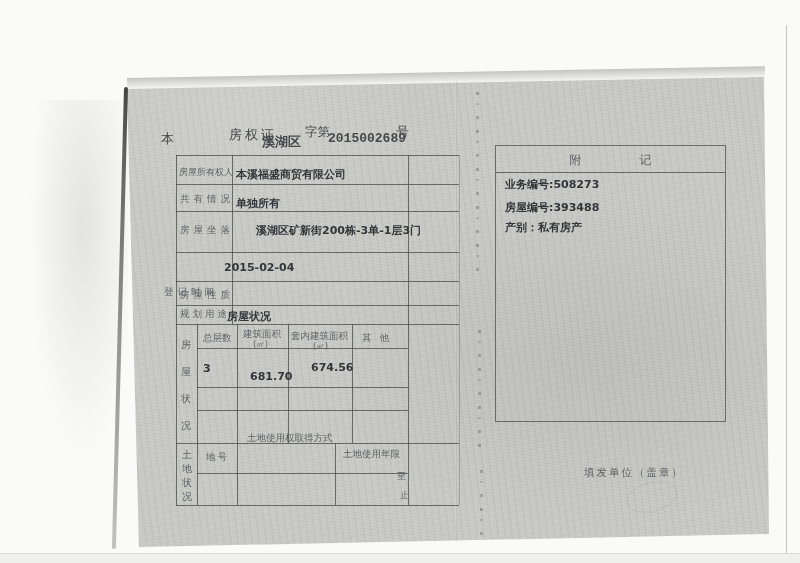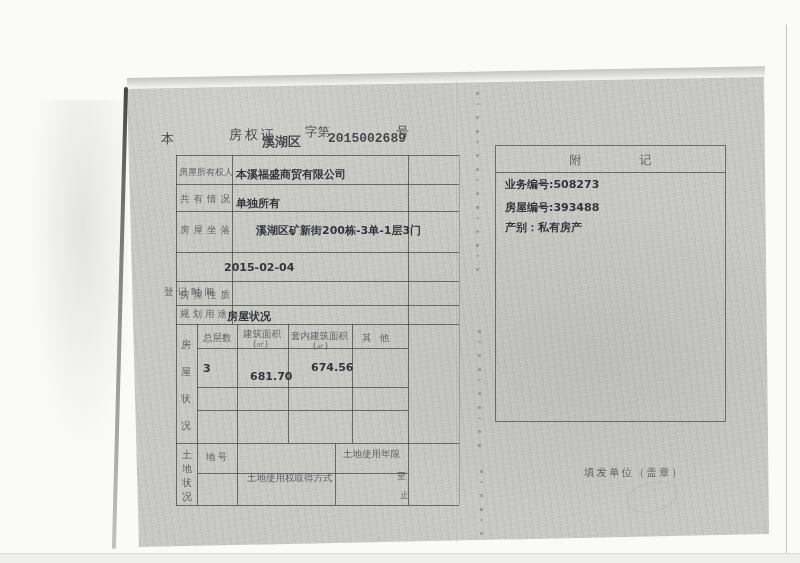--- a/index.html
+++ b/index.html
@@ -149,21 +149,21 @@
 <span class="abs hdr" style="left:362px;top:332px;letter-spacing:8px;">其他</span>
 
 <span class="abs val stamped num" style="left:203px;top:362px;">3</span>
 <span class="abs val stamped num" style="left:250px;top:370px;">681.70</span>
 <span class="abs val stamped num" style="left:311px;top:361px;">674.56</span>
 <span class="abs val stamped" style="left:370px;top:362px;"></span>
 
 <div class="abs vlabel" style="left:181px;top:448px;line-height:14px;">土地状况</div>
 
 <span class="abs hdr" style="left:206px;top:451px;letter-spacing:2px;">地号</span>
-<span class="abs hdr" style="left:247px;top:472px;text-align:right;">土地使用权取得方式</span>
+<span class="abs hdr" style="left:247px;top:432px;text-align:right;">土地使用权取得方式</span>
 <span class="abs hdr" style="left:343px;top:448px;">土地使用年限</span>
 <span class="abs hdr" style="left:397px;top:470px;font-size:9px;">至</span>
 <span class="abs hdr" style="left:400px;top:489px;font-size:9px;">止</span>
 
 <div class="abs annex-box" style="left:495px;top:145px;width:229px;height:275px;">
   <div class="annex-title" style="margin-top:6px;">
     <span class="printed" style="font-size:12px;">附</span>
     <span class="printed" style="font-size:12px;">记</span>
   </div>
   <div class="ln h" style="position:absolute;left:0;top:26px;width:229px;"></div>

